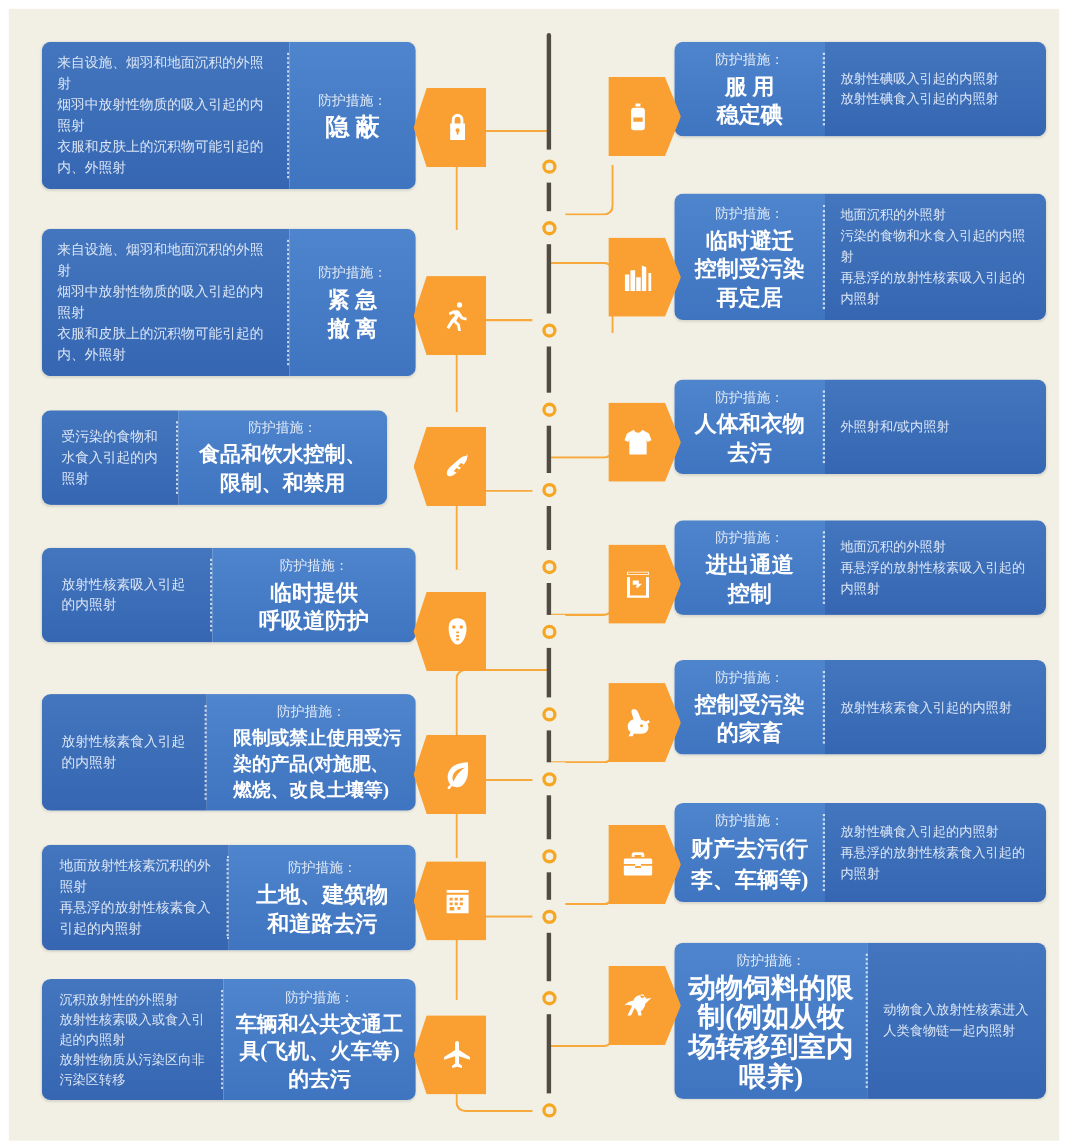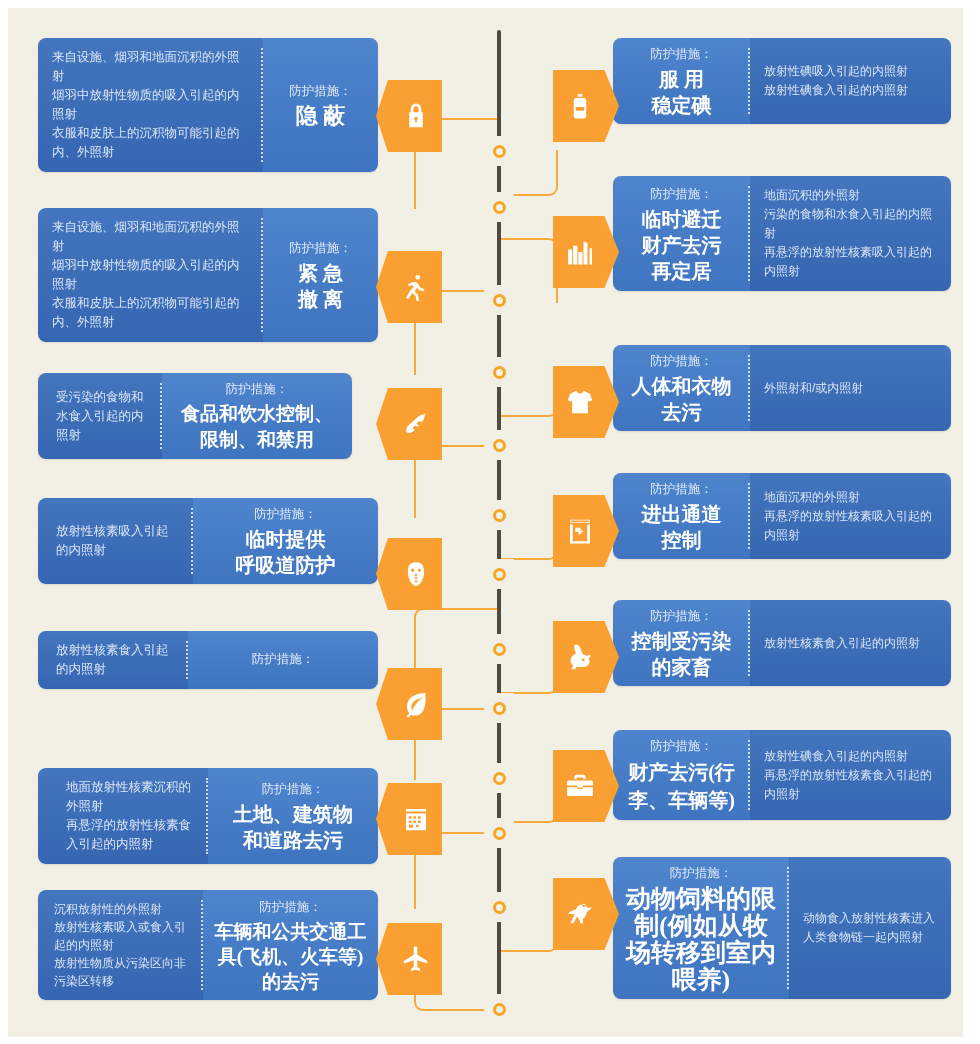--- a/index.html
+++ b/index.html
@@ -225,34 +225,35 @@
 
   <div class="row" style="left:30px;top:623px;">
     <div class="card">
       <div class="cell dark" style="width:150px">
         <div class="effects" style="padding-left:18px">放射性核素食入引起的内照射</div>
         <div class="divider" style="right:0"></div>
       </div>
       <div class="cell light" style="width:190px">
         <div class="measure">
           <div class="lbl">防护措施：</div>
+          <div class="ttl" style="font-size:17px;line-height:24px;text-align:left;padding-left:14px">限制或禁止使用受污染的产品(对施肥、燃烧、改良土壤等)</div>
         </div>
       </div>
     </div>
   </div>
   <div class="icon left" style="left:368px;top:660px">
     <svg viewBox="0 0 24 24">
         <path d="M19.5 3.2c-7.6.3-12.9 2.9-14.4 8.2-.9 3.2.1 6.2 1.6 7.9l-2.2 2.4 1.3 1.2 2.2-2.4c2 1.2 5.2 1.2 7.6-.7 4.4-3.5 4.3-10.7 3.9-16.6zM9 17.2c-.6-.9-1-2.4-.5-4.3.9-3.3 4.1-5.3 8.9-6-2.4 1.6-6 4.6-8.4 10.3z"></path>
       </svg>
   </div>
 
   <div class="row" style="left:30px;top:760px;">
     <div class="card">
       <div class="cell dark" style="width:170px">
-        <div class="effects" style="padding-left:28px">地面放射性核素沉积的外照射
+        <div class="effects" style="padding-left:16px">地面放射性核素沉积的外照射
 再悬浮的放射性核素食入引起的内照射</div>
         <div class="divider" style="right:0"></div>
       </div>
       <div class="cell light" style="width:170px">
         <div class="measure">
           <div class="lbl">防护措施：</div>
           <div class="ttl" style="font-size:20px">土地、建筑物
 和道路去污</div>
         </div>
       </div>
@@ -307,21 +308,21 @@
         <path d="M10.2 2.5h3.6v2.1h-3.6V2.5zM9 5.6h6c1.1 0 2 .9 2 2V20c0 1.1-.9 2-2 2H9c-1.1 0-2-.9-2-2V7.6c0-1.1.9-2 2-2zm-.4 7.1v3.1h6.8v-3.1H8.6z"></path>
       </svg>
   </div>
 
   <div class="row" style="left:605px;top:168px;">
     <div class="card">
       <div class="cell light" style="width:137px">
         <div class="measure">
           <div class="lbl">防护措施：</div>
           <div class="ttl" style="font-size:20px">临时避迁
-财产去污
+控制受污染
 再定居</div>
         </div>
         <div class="divider" style="right:0"></div>
       </div>
       <div class="cell dark" style="width:201px">
         <div class="effects" style="font-size:12px">地面沉积的外照射
 污染的食物和水食入引起的内照射
 再悬浮的放射性核素吸入引起的内照射</div>
       </div>
     </div>

